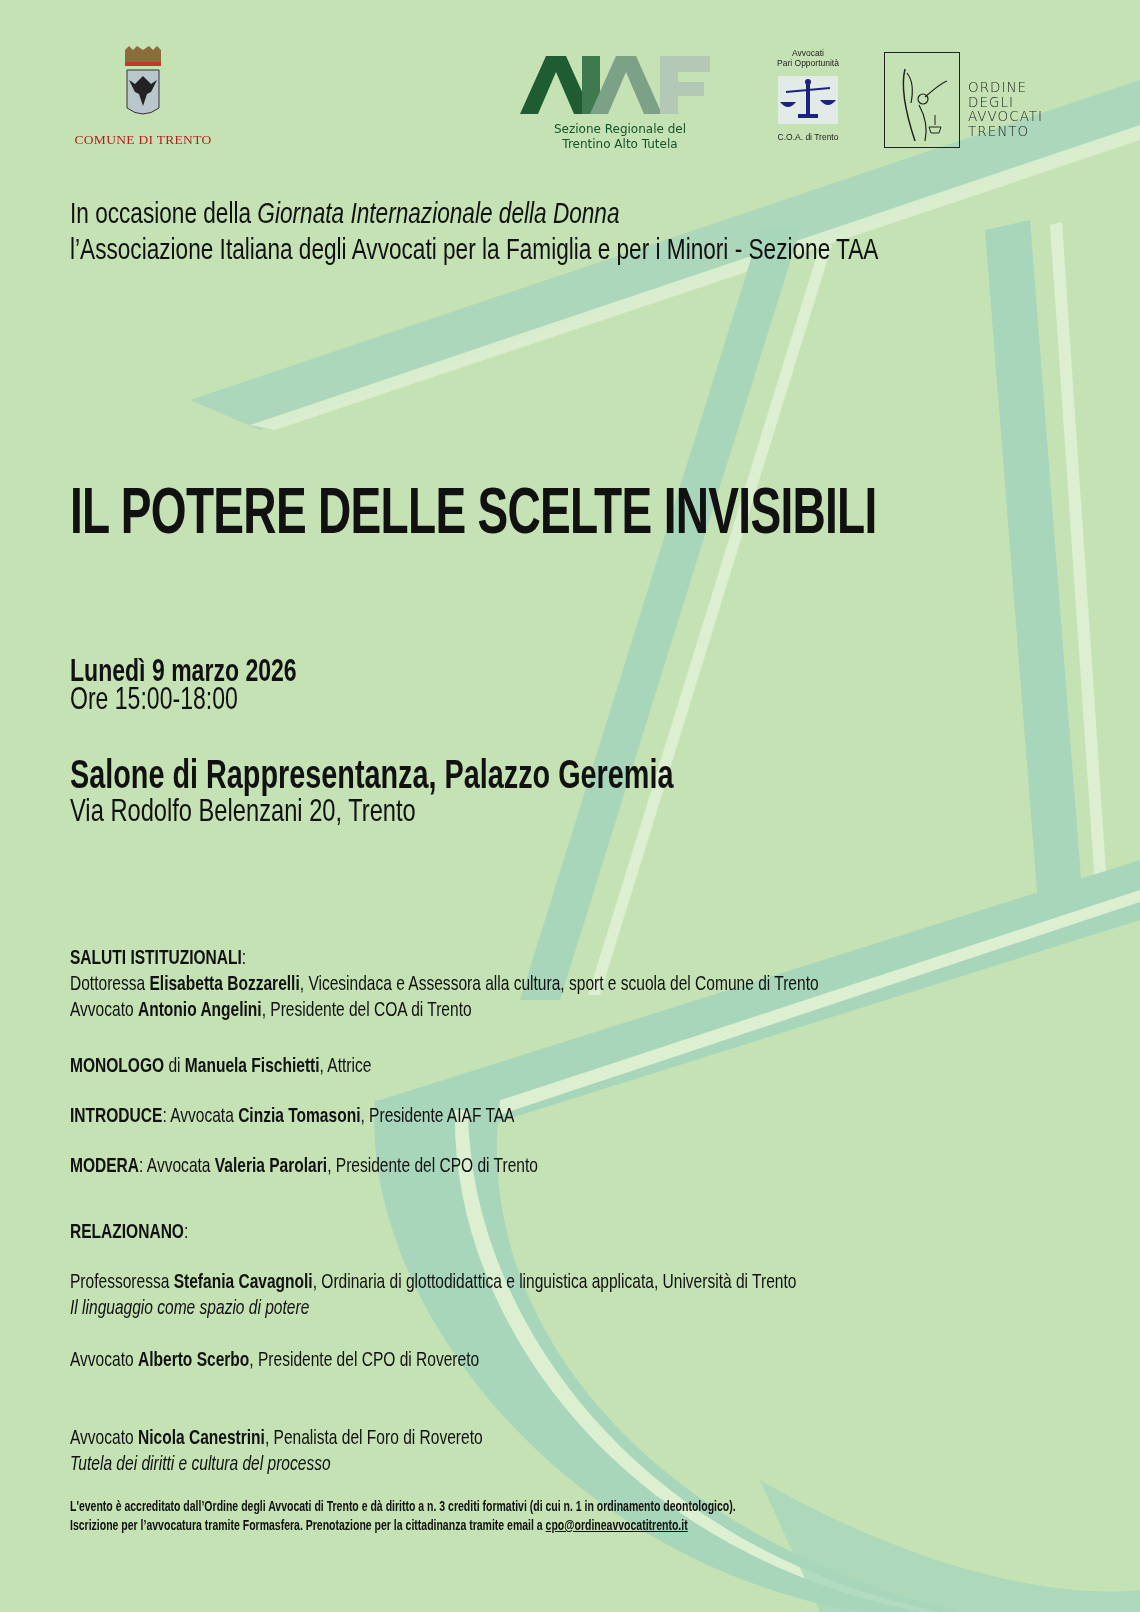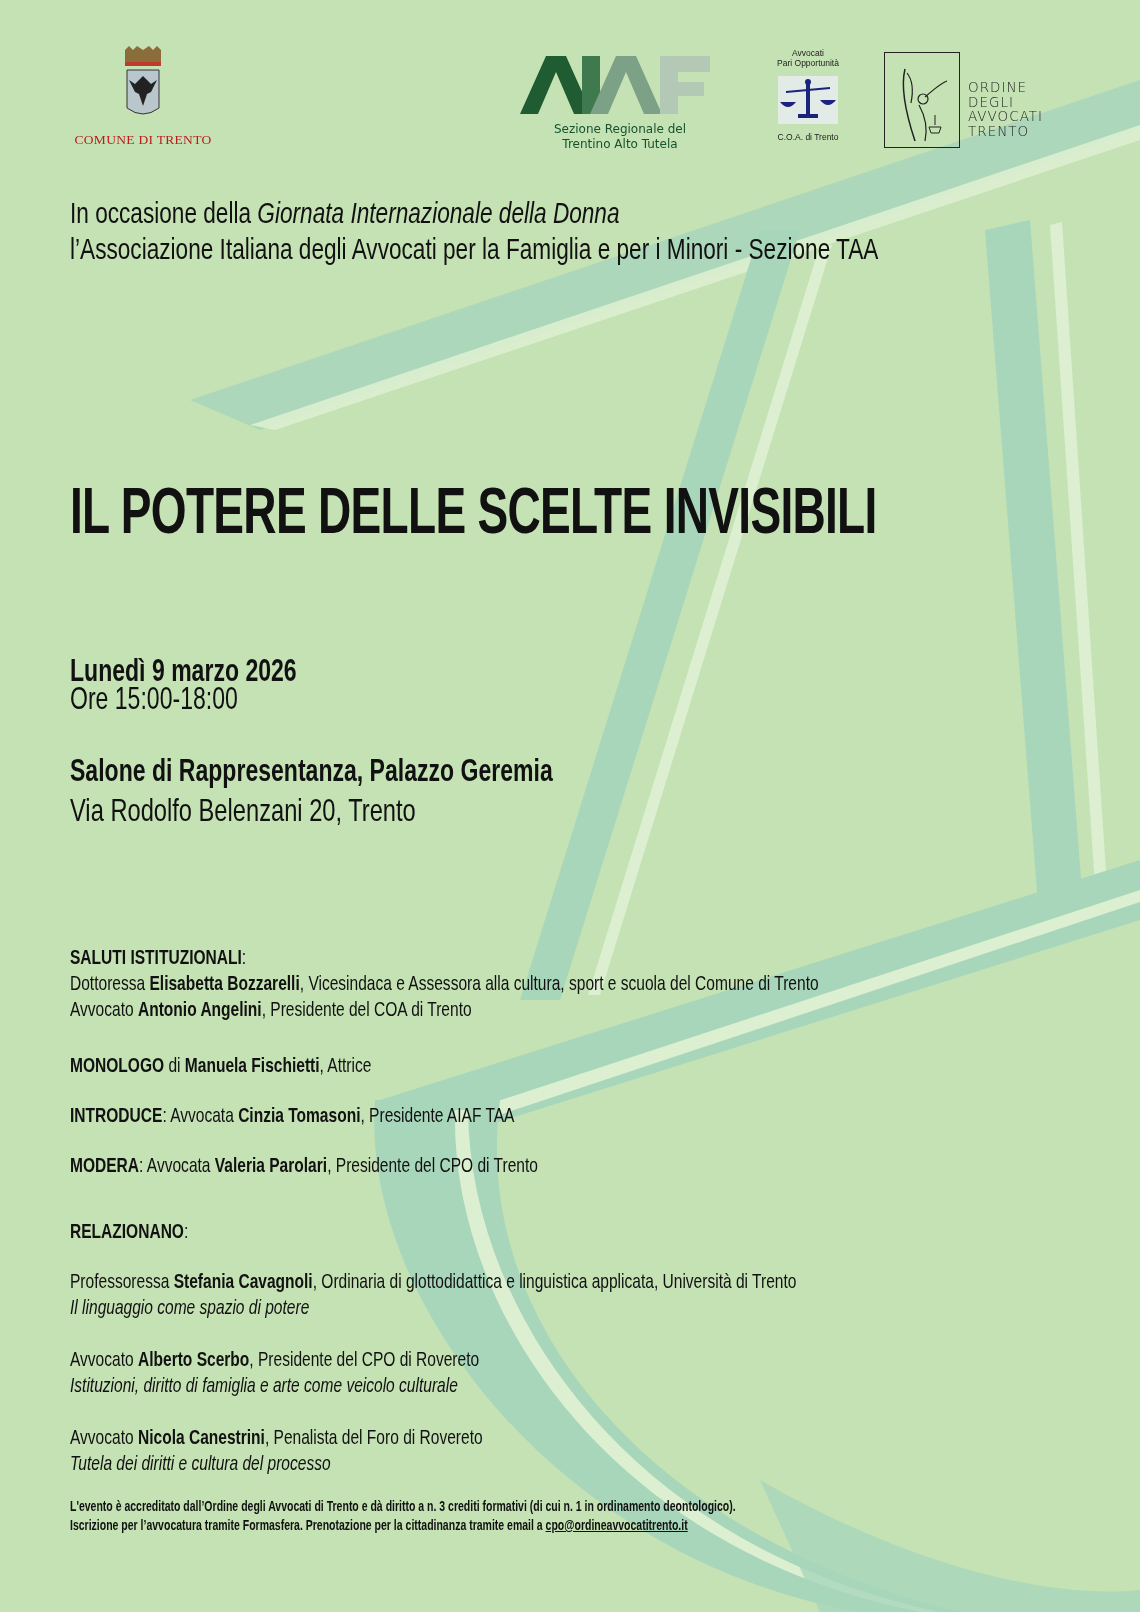--- a/index.html
+++ b/index.html
@@ -30,21 +30,21 @@
   .intro i { font-style: italic; }
 
   
   .title { left: 70px; top: 474px; font-size: 64px; font-weight: bold; letter-spacing: -1px; }
   .title .cond { transform: scaleX(0.72); }
 
   .date { left: 70px; top: 640px; font-size: 32px; font-weight: bold; margin-top: 12px; }
   .date .cond { transform: scaleX(0.72); }
   .time { left: 70px; top: 680px; font-size: 32px; }
   .time .cond { transform: scaleX(0.72); }
-  .venue { left: 70px; top: 752px; font-size: 32px; font-weight: bold; text-align: right; }
+  .venue { left: 70px; top: 752px; font-size: 40px; font-weight: bold; text-align: right; }
   .venue .cond { transform: scaleX(0.72); }
   .addr { left: 70px; top: 792px; font-size: 32px; }
   .addr .cond { transform: scaleX(0.74); }
 
   .prog { font-size: 21px; line-height: 26px; }
   .prog .cond { transform: scaleX(0.74); }
   .prog b { font-weight: bold; }
   .prog i { font-style: italic; }
 
   .foot { left: 70px; top: 1496px; font-size: 15px; line-height: 19px; font-weight: bold; }
@@ -166,21 +166,20 @@
   <span class="cond"><b>RELAZIONANO</b><span>:</span></span>
 </div>
 
 <div class="layer prog" style="left:70px; top:1268px;">
   <div><span class="cond"><span>Professoressa </span><b>Stefania Cavagnoli</b><span>, Ordinaria di glottodidattica e linguistica applicata, Università di Trento</span></span></div>
   <div><span class="cond"><i>Il linguaggio come spazio di potere</i></span></div>
 </div>
 
 <div class="layer prog" style="left:70px; top:1346px;">
   <div><span class="cond"><span>Avvocato </span><b>Alberto Scerbo</b><span>, Presidente del CPO di Rovereto</span></span></div>
-  <div><span class="cond"><i>Istituzioni, diritto di famiglia e arte come veicolo culturale</i></span></div>
 </div>
 
 <div class="layer prog" style="left:70px; top:1424px;">
   <div><span class="cond"><span>Avvocato </span><b>Nicola Canestrini</b><span>, Penalista del Foro di Rovereto</span></span></div>
   <div><span class="cond"><i>Tutela dei diritti e cultura del processo</i></span></div>
 </div>
 
 <div class="layer foot">
   <div><span class="cond">L'evento è accreditato dall’Ordine degli Avvocati di Trento e dà diritto a n. 3 crediti formativi (di cui n. 1 in ordinamento deontologico).</span></div>
   <div><span class="cond"><span>Iscrizione per l’avvocatura tramite Formasfera. Prenotazione per la cittadinanza tramite email a </span><a title="cpo@ordineavvocatitrento.it">cpo@ordineavvocatitrento.it</a></span></div>

